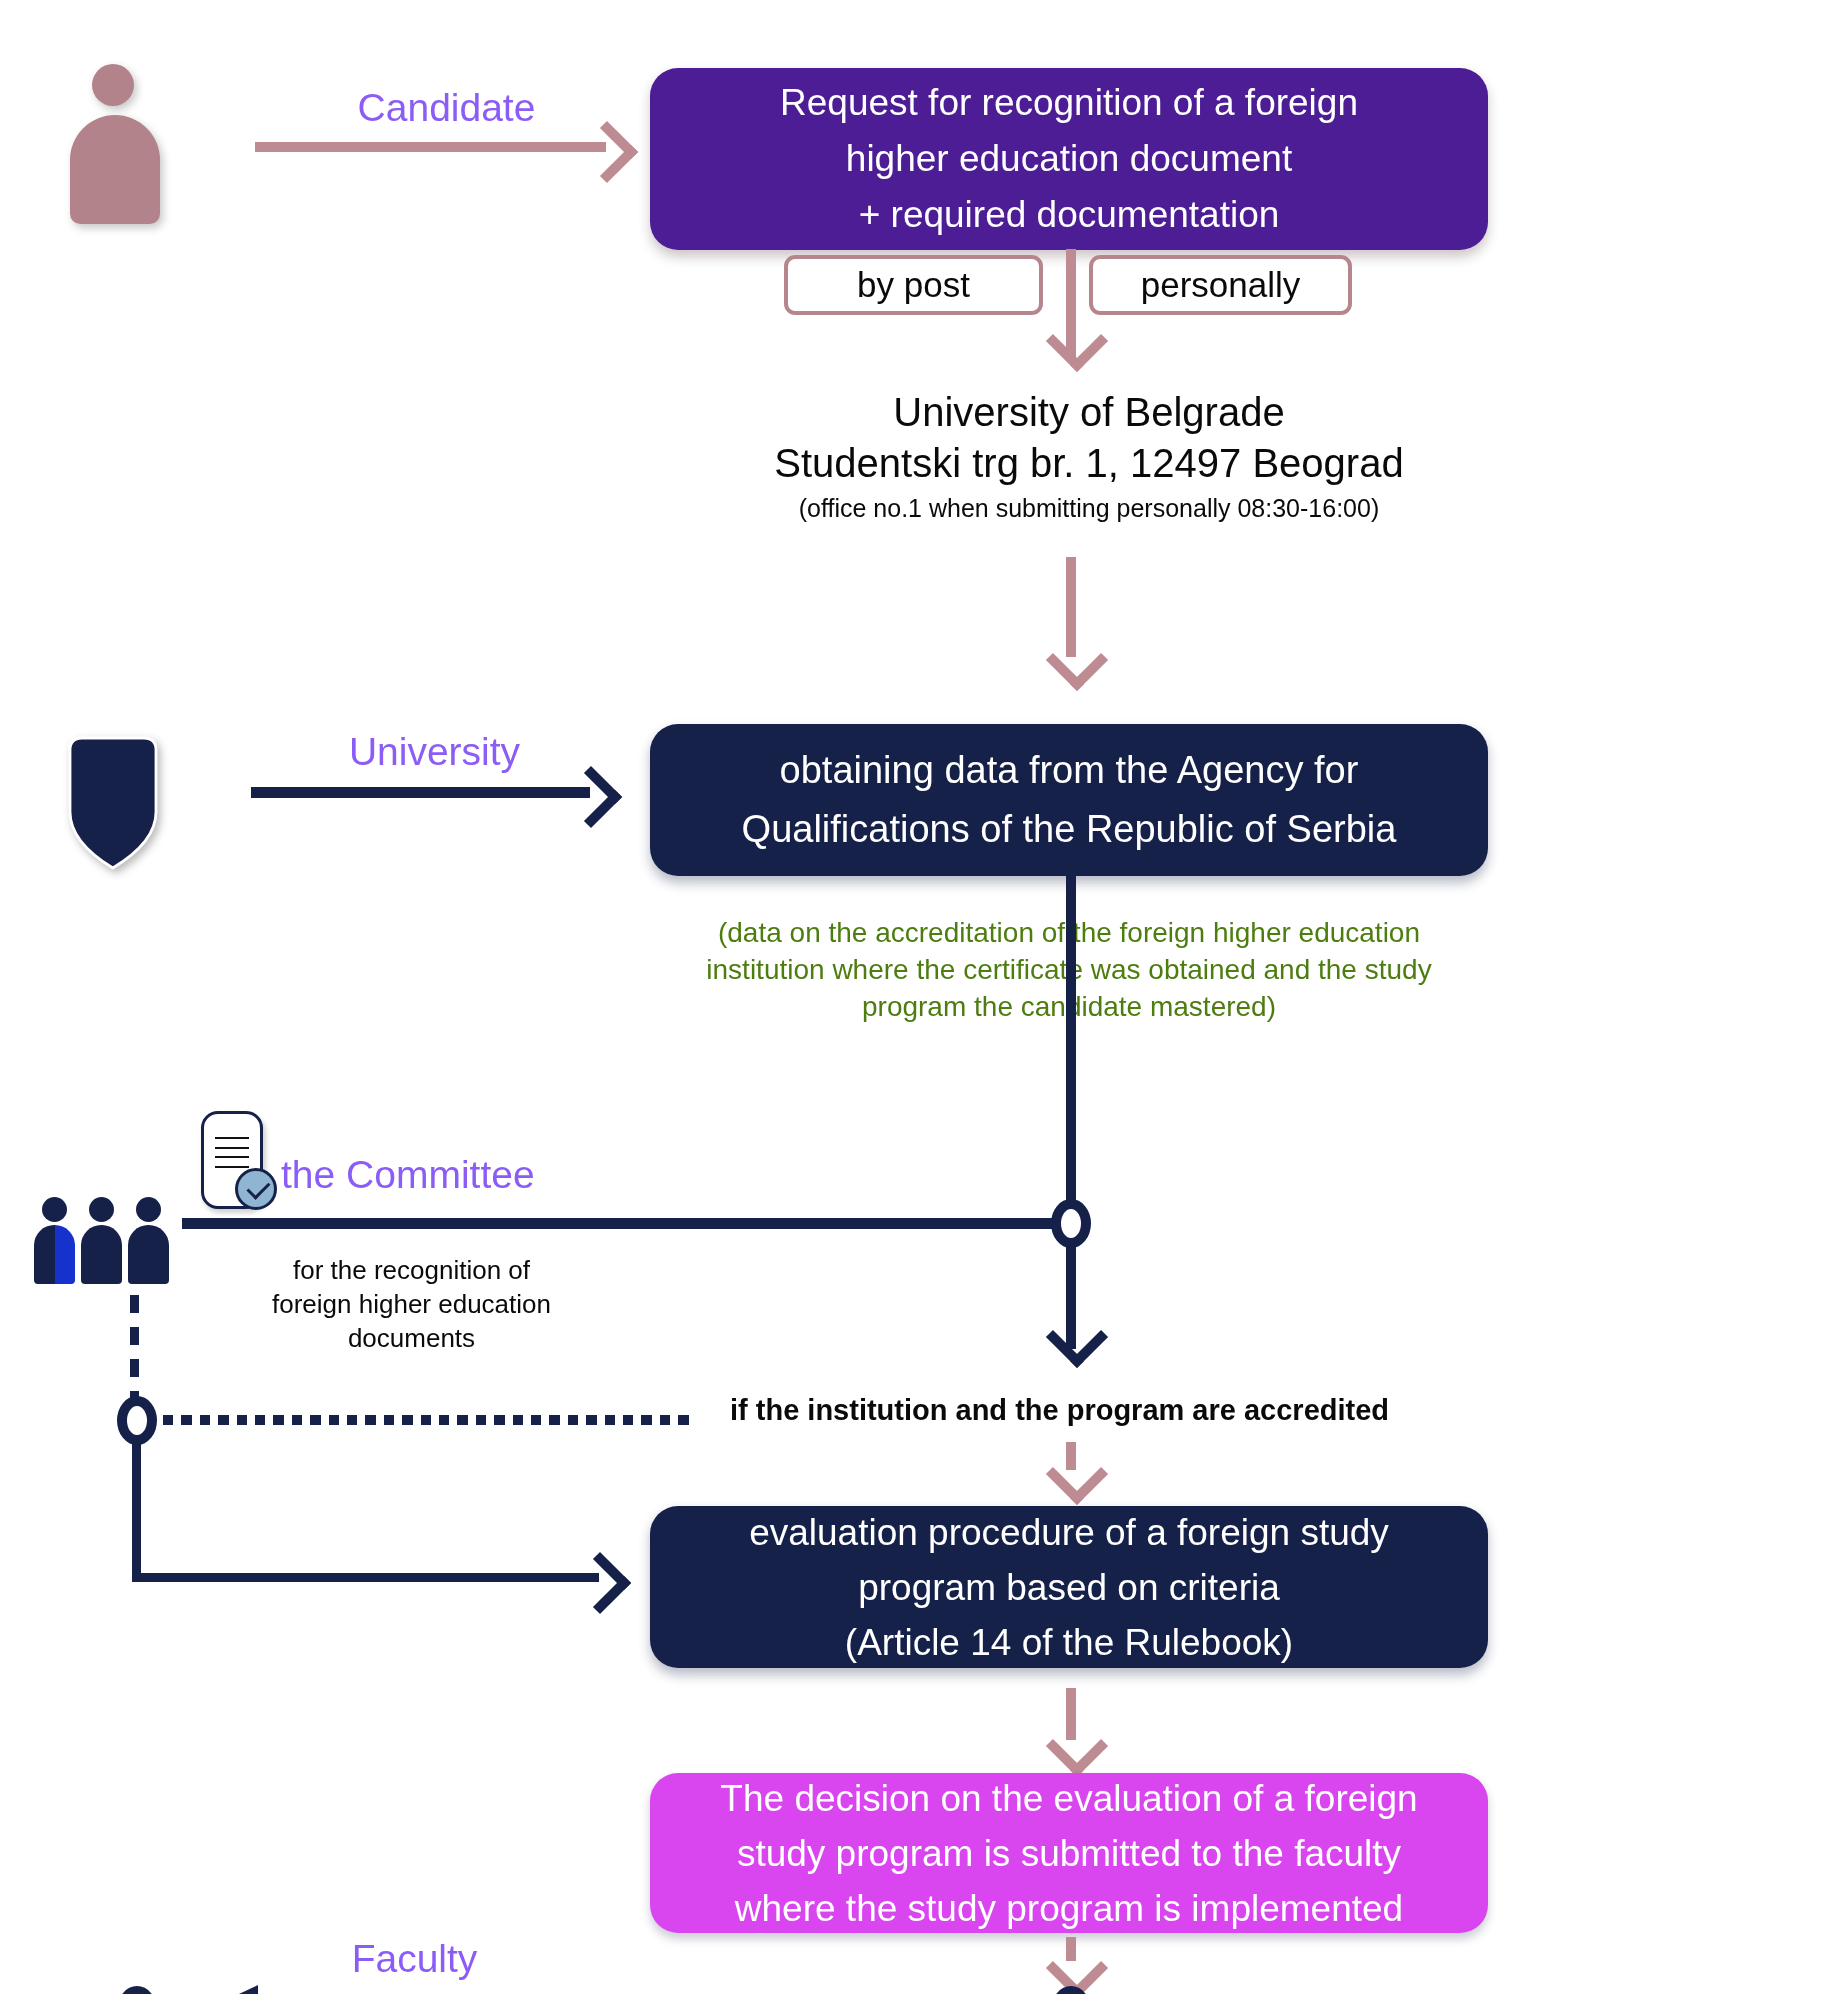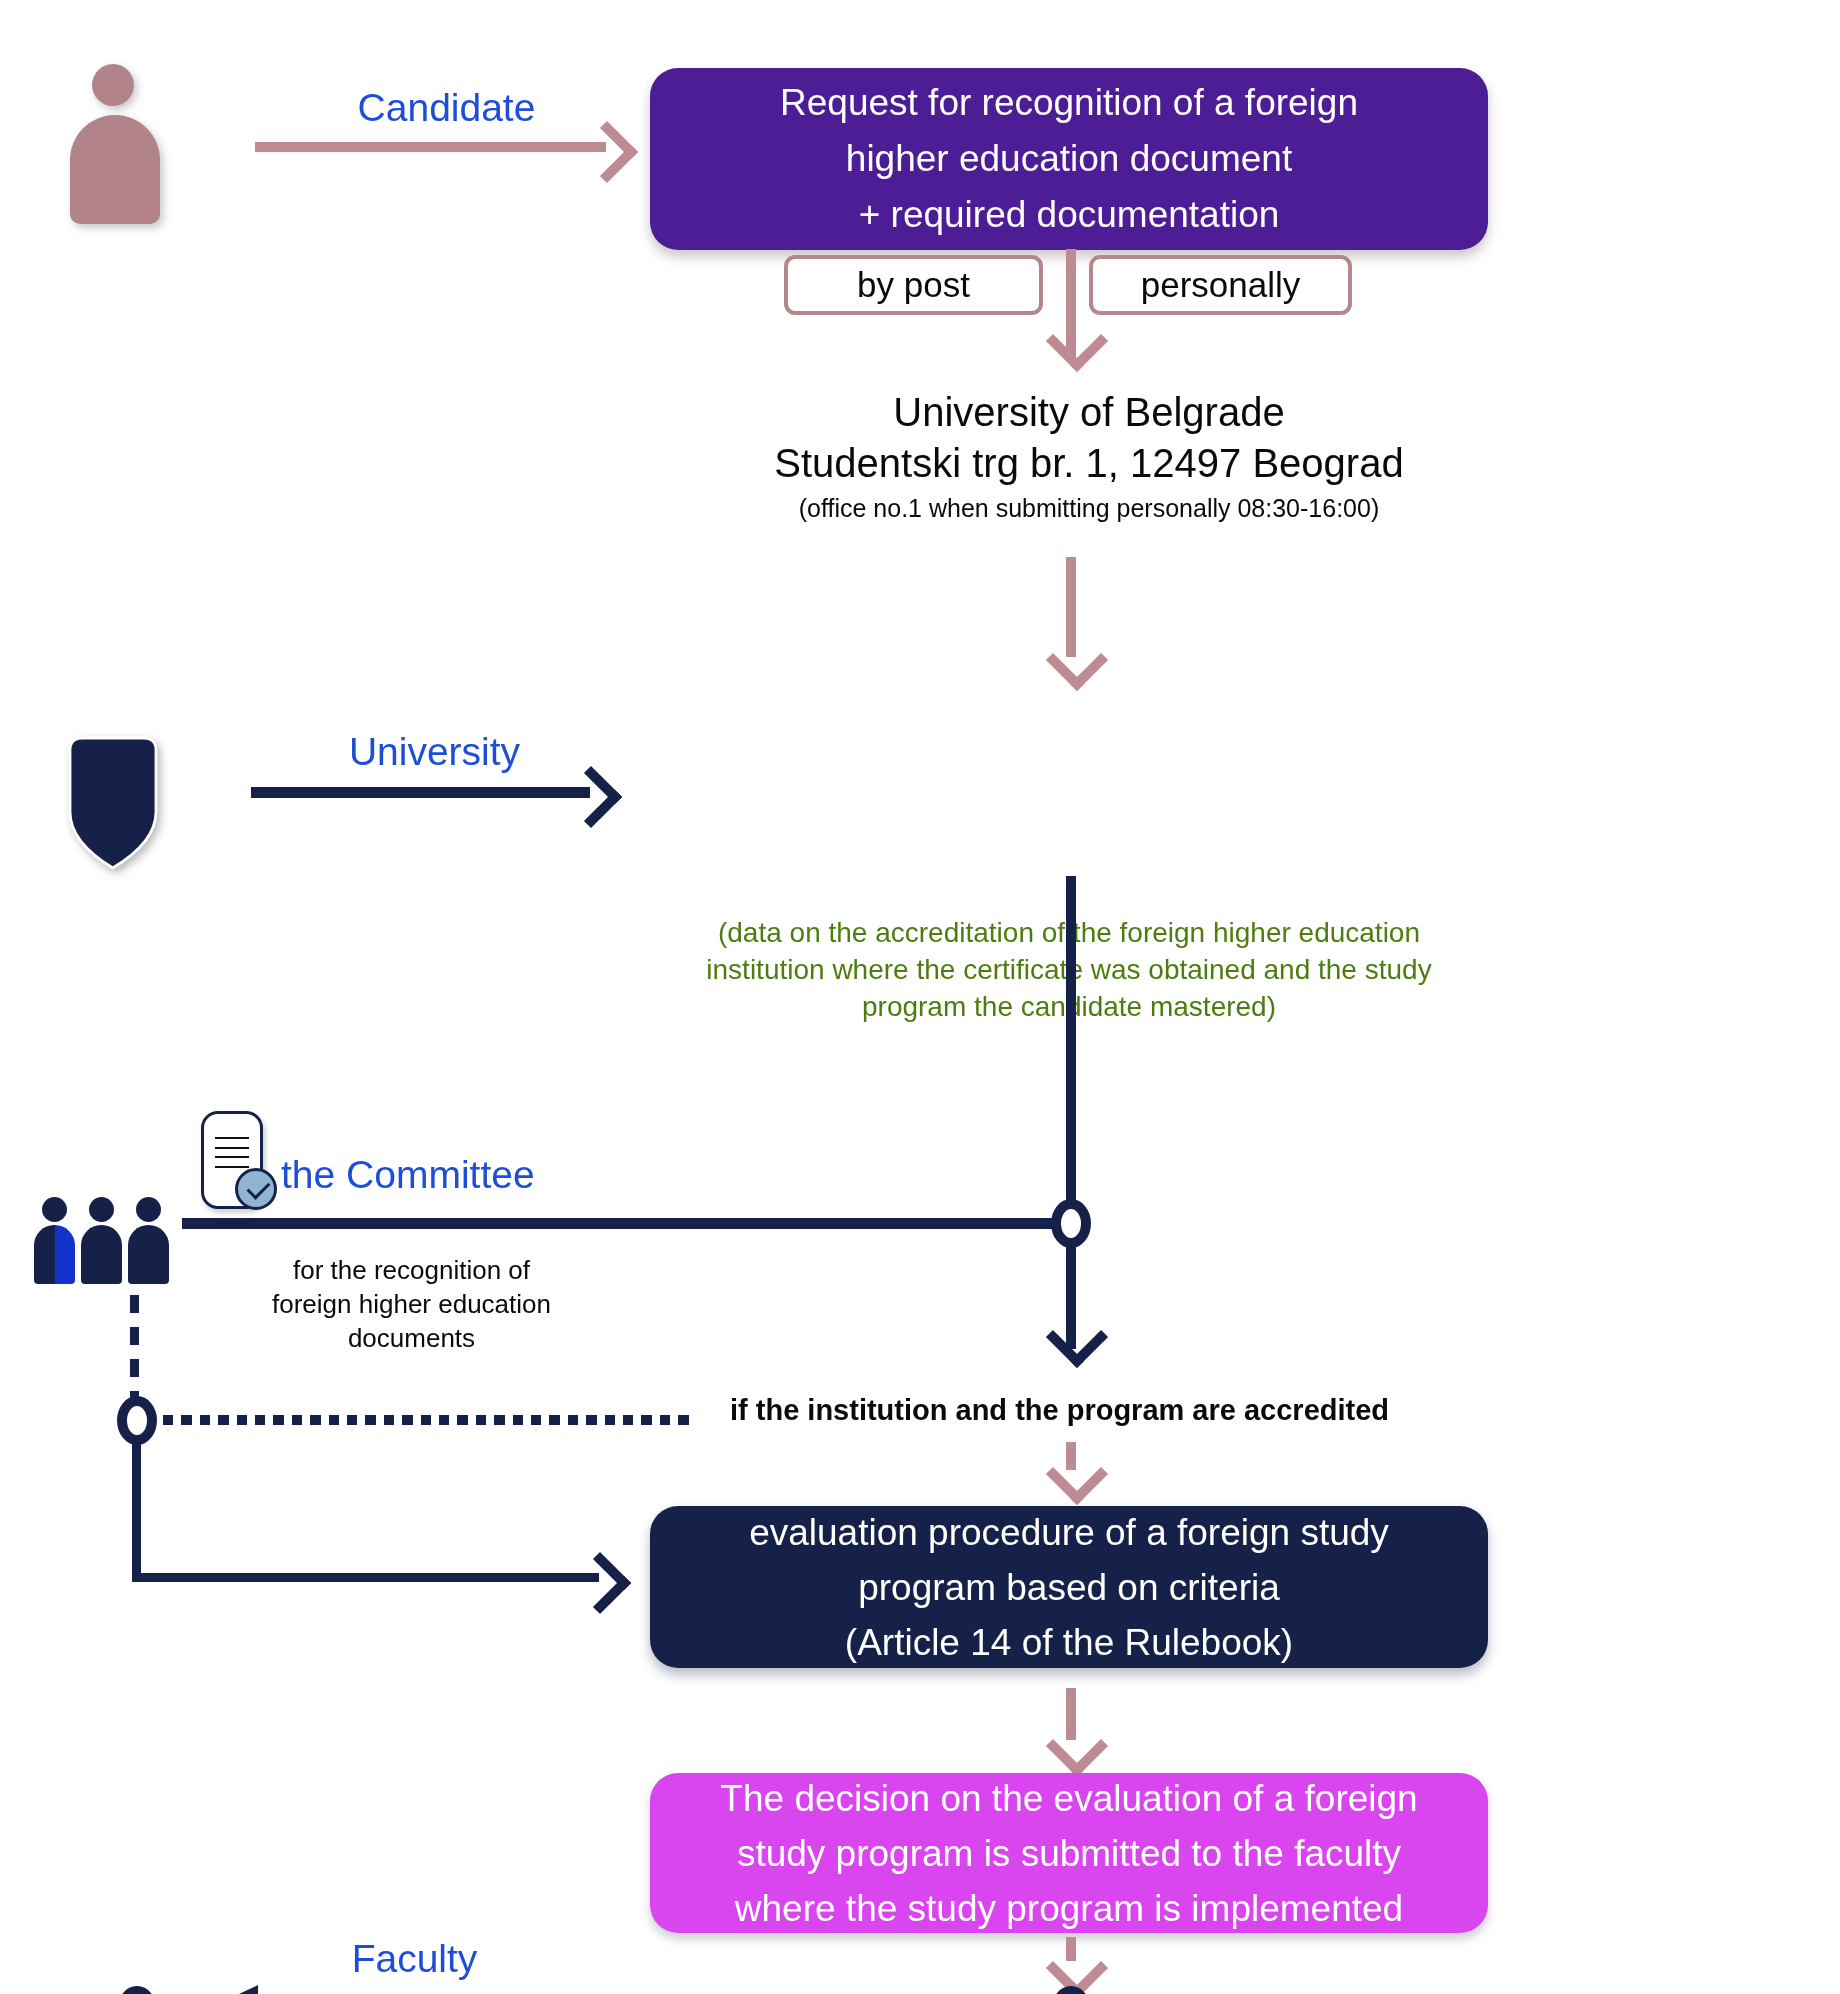--- a/index.html
+++ b/index.html
@@ -43,21 +43,21 @@
   .fig .fig-body{position:absolute;width:41px;height:59px;border-radius:20.3px 20.3px 4px 4px;background:#152149;top:28px;left:0;}
   .fig .fig-body.split{background:linear-gradient(90deg,#152149 0 50%,#1632cd 50% 100%);}
   .doc{position:absolute;width:62px;height:98px;background:#fff;border:3.6px solid #152149;
        border-radius:17px;box-sizing:border-box;box-shadow:2.4px 4px 5.6px rgba(0,0,0,.18);}
   .doc .dline{position:absolute;left:11.2px;width:34px;height:2.4px;background:#111;}
   .doc .chk{position:absolute;width:42px;height:42px;border-radius:50%;background:#8fb5d3;
             border:3.6px solid #152149;box-sizing:border-box;}
   .doc .chk .mark{position:absolute;left:9.6px;top:10.4px;width:18.4px;height:10.4px;
                   border-left:3.2px solid #152149;border-bottom:3.2px solid #152149;transform:rotate(-45deg);}
   
-  .lbl{position:absolute;font-size:39px;color:#1d4ed8;white-space:nowrap;}
+  .lbl{position:absolute;font-size:39px;color:#8b5cf6;white-space:nowrap;}
   .sub{position:absolute;font-size:26px;line-height:34px;color:#0a0a0a;}
   .note{position:absolute;font-size:28px;line-height:37px;color:#4d7c0f;}
   .addr1{font-size:40px;line-height:51px;white-space:nowrap;}
   .addr3{font-size:25px;line-height:38px;white-space:nowrap;}
   .bold{font-weight:bold;}
 </style>
 </head>
 <body>
 
 <div id="canvas">
@@ -95,20 +95,24 @@
   <div class="vline rose" style="left:1066px;top:557px;width:10.4px;height:100px;"></div>
   <span class="chev down rosec" style="left:1055px;top:638px;"></span>
 
   <svg class="abs" style="left:66px;top:734px;filter:drop-shadow(3.2px 4.8px 4px rgba(0,0,0,.28));" width="94" height="140" viewBox="0 0 235 350">
     <path d="M40,10 H195 Q225,10 225,40 V195 Q225,270 117,335 Q10,270 10,195 V40 Q10,10 40,10 Z" fill="#152149" stroke="#ffffff" stroke-width="7"></path>
   </svg>
   <div class="lbl ctr" style="left:255px;top:730px;width:359px;">University</div>
   <div class="hline" style="left:251px;top:787px;width:339px;height:11.2px;"></div>
   <span class="chev right" style="left:569px;top:775px;"></span>
 
+  <div class="box navy-box" style="left:650px;top:724px;width:838px;height:152px;font-size:38px;line-height:59px;">
+    <span class="ln">obtaining data from the Agency for</span>
+    <span class="ln">Qualifications of the Republic of Serbia</span>
+  </div>
 
   <div class="note ctr" style="left:650px;top:914px;width:838px;">
     <div>(data on the accreditation of the foreign higher education</div>
     <div>institution where the certificate was obtained and the study</div>
     <div>program the candidate mastered)</div>
   </div>
 
   <div class="vline" style="left:1066px;top:876px;width:10.4px;height:473px;"></div>
   <span class="chev down" style="left:1055px;top:1315px;"></span>
 

